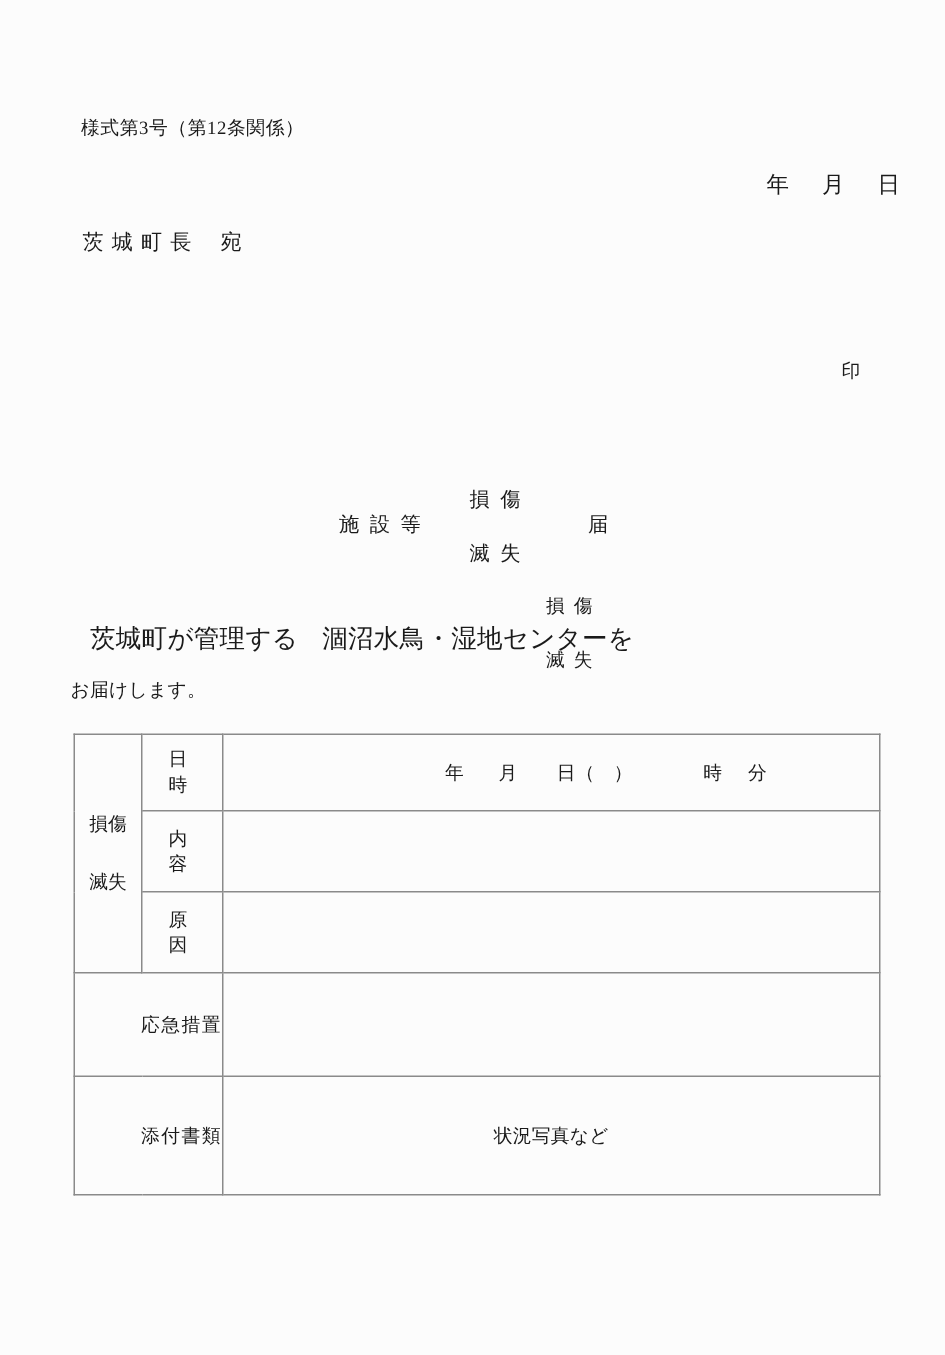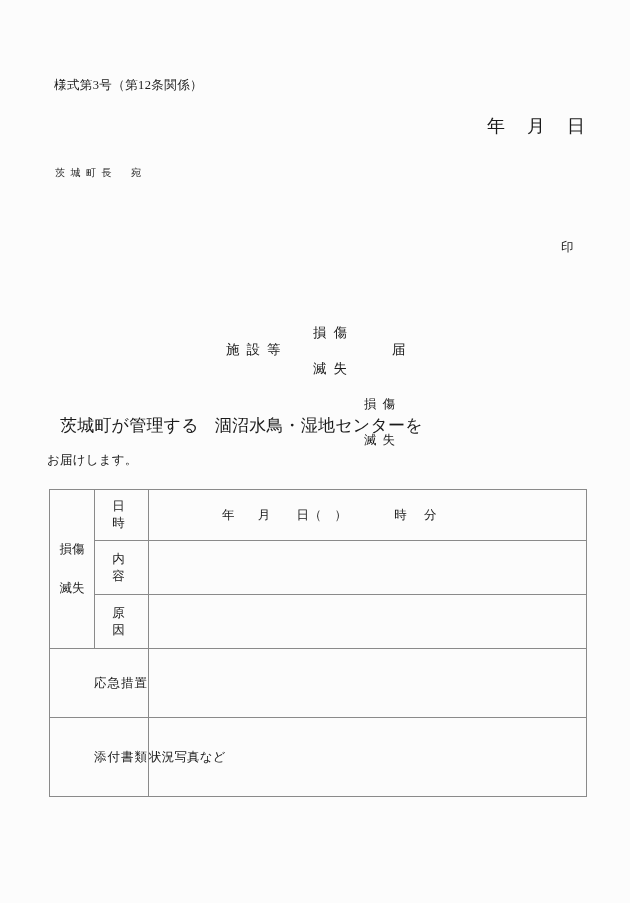--- a/index.html
+++ b/index.html
@@ -24,28 +24,28 @@
   
   .abs { position: absolute; white-space: pre; line-height: 1.0; }
 
   .form-no {
     left: 54px; top: 79px;
     font-size: 12.5px;
     letter-spacing: 0.4px;
   }
 
   .date-line {
-    left: 487px; top: 117px;
-    font-size: 18px;
+    left: 511px; top: 117px;
+    font-size: 15px;
   }
   .date-line .sp { display: inline-block; width: 22px; }
 
   .addressee {
-    left: 55px; top: 168px;
-    font-size: 10px;
+    left: 55px; top: 156px;
+    font-size: 14px;
     letter-spacing: 5.5px;
   }
   .addressee .gap { display: inline-block; width: 14px; letter-spacing: 0; }
 
   
   .submitter {
     position: absolute;
     left: 315px; top: 221px;
     font-size: 12.5px;
     line-height: 18px;
@@ -142,21 +142,21 @@
     table-layout: fixed;
   }
   table.form-table td {
     border: 1px solid #8a8a8a;
     font-size: 12.5px;
     vertical-align: middle;
     padding: 0;
   }
   .c-cat   { width: 44px;  text-align: center; }
   .c-lab   { width: 53px;  text-align: center; font-family: Liberation Mono, monospace; }
-  .c-val   { width: 437px; text-align: left; margin-left: 44px; }
+  .c-val   { width: 437px; text-align: center; margin-left: 44px; }
 
   .cat-inner {
     display: flex;
     flex-direction: column;
     align-items: center;
     justify-content: center;
     gap: 25px;
     line-height: 1.1;
   }
   .lab-spaced { letter-spacing: 6px; text-indent: 6px; }

